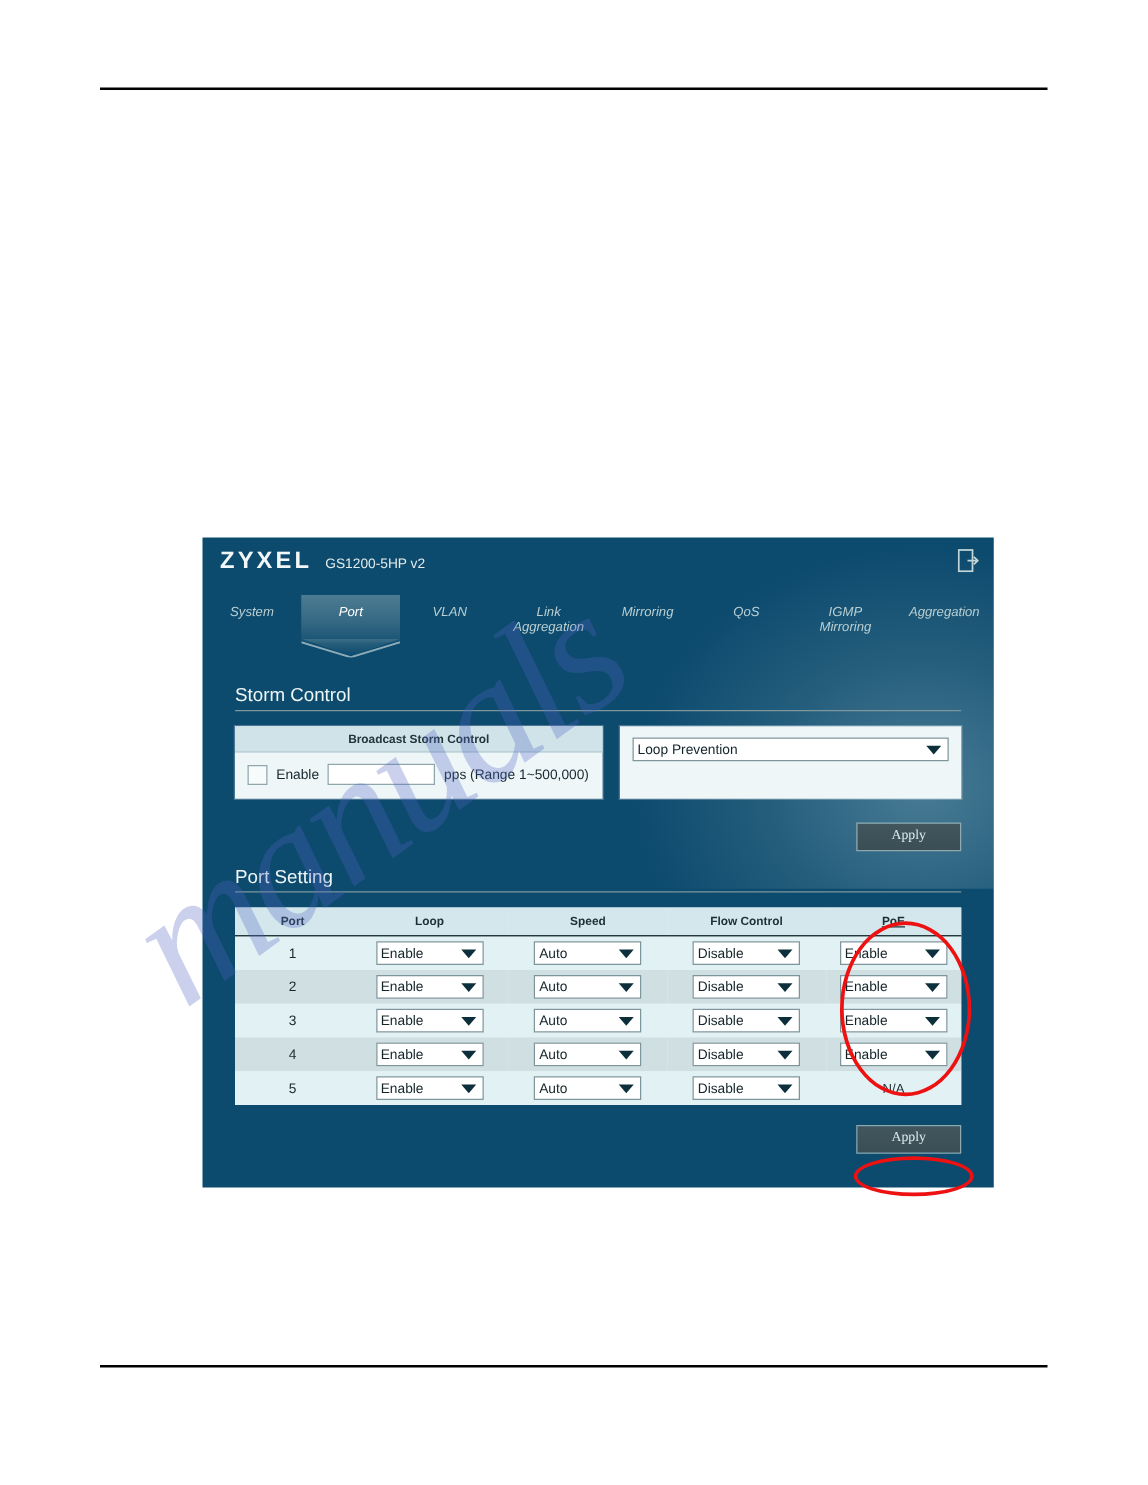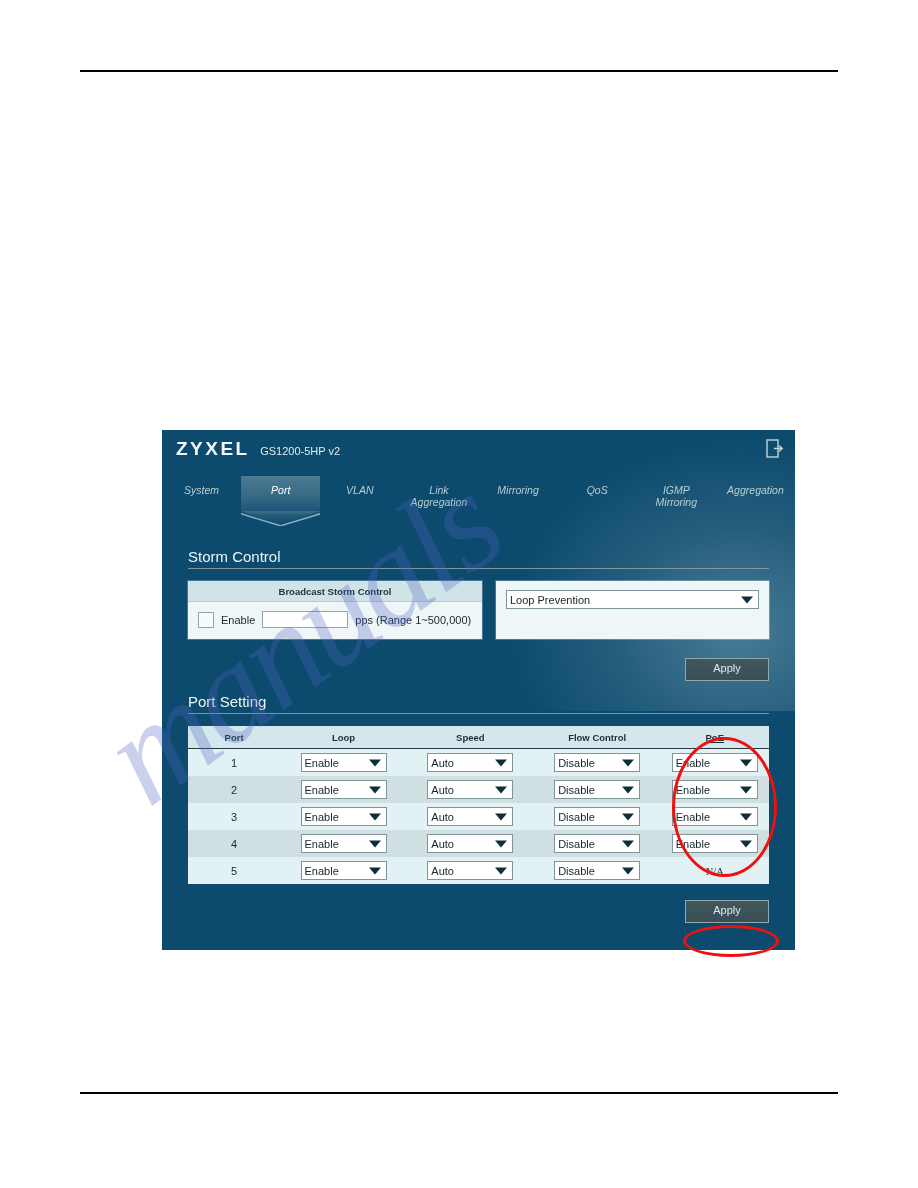--- a/index.html
+++ b/index.html
@@ -260,21 +260,21 @@
   .apply-btn {
     width: 82px;
     height: 21px;
     border: 1px solid #8fa9ad;
     background: linear-gradient(to bottom, #42565e, #3a4e56);
     color: #dfebec;
     font-size: 11px;
     line-height: 19px;
     text-align: center;
     cursor: pointer;
-    font-family: Liberation Sans, sans-serif;
+    font-family: Liberation Serif, serif;
   }
 
   
   .port-table {
     width: 100%;
     border-collapse: collapse;
     background: #e4f2f5;
     font-size: 11px;
     position: relative;
     z-index: 2;
@@ -293,21 +293,21 @@
     color: #17282e;
     height: 21px;
   }
   .port-table tr.odd td  { background: #e2f1f4; }
   .port-table tr.even td { background: #cfdfe2; }
   .port-table td.port-num { font-size: 11px; }
   .cell-sel { width: 86px; margin: 0 auto; }
   .col-port { width: 85px; }
   .col-state, .col-speed, .col-flow { width: 117px; }
   .col-poe { width: 100px; text-decoration: underline; }
-  .na-text { font-size: 10.5px; color: #1b2d33; font-family: Liberation Serif, serif; }
+  .na-text { font-size: 10.5px; color: #1b2d33; }
 
   
   .red-ellipse {
     position: absolute;
     border: 3px solid #ee1111;
     border-radius: 50%;
     z-index: 30;
     pointer-events: none;
   }
   #poe-highlight {

